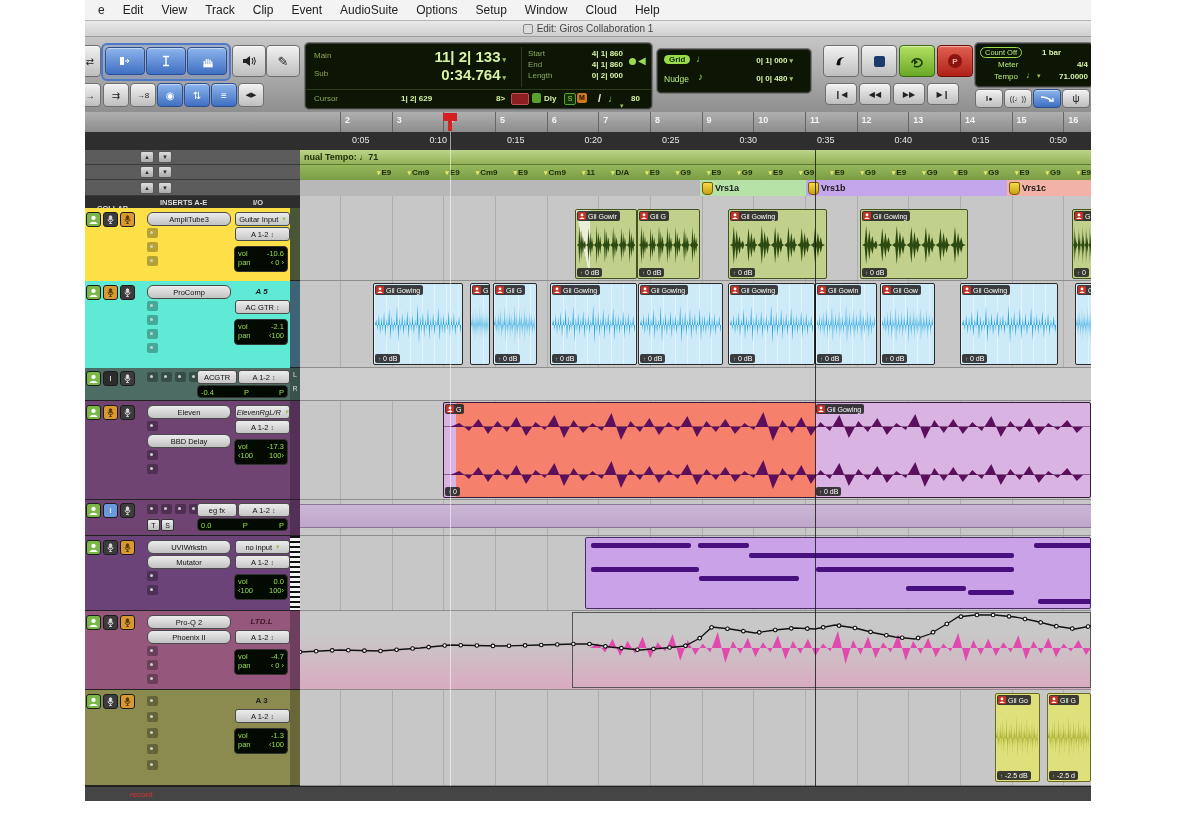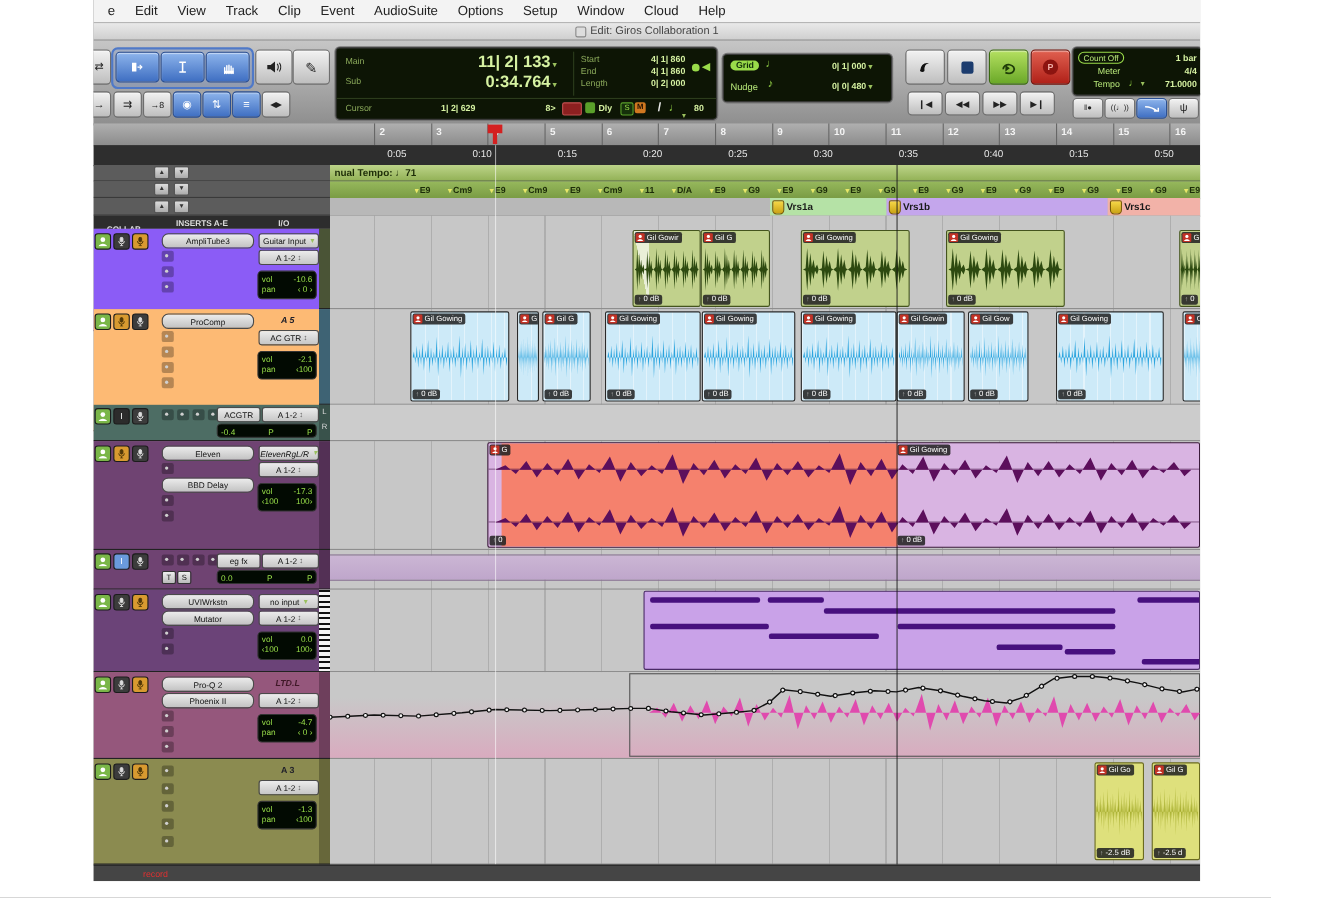--- a/index.html
+++ b/index.html
@@ -238,21 +238,21 @@
       </div>
     <div class="tbtn" style="left:808px;top:46px;width:30px;height:20px">
         <span style="font-size:8px">▶▶</span>
       </div>
     <div class="tbtn" style="left:842px;top:46px;width:30px;height:20px">
         <span style="font-size:8px">▶❙</span>
       </div>
 
     <div class="lcd" style="left:890px;top:6px;width:116px;height:42px">
       <span class="b pillo" style="left:4px;top:3px">Count Off</span>
-      <span class="b val" style="left:66px;top:4px;width:46px;font-size:8px;text-align:right">1 bar</span>
+      <span class="b val" style="left:66px;top:4px;width:46px;font-size:8px;text-align:left">1 bar</span>
       <span class="b lab" style="left:22px;top:16px;color:#b8e87a">Meter</span>
       <span class="b val" style="left:66px;top:16px;width:46px;font-size:8px;text-align:right">4/4</span>
       <span class="b lab" style="left:18px;top:28px;color:#b8e87a">Tempo</span>
       <span class="b dd" style="left:50px;top:26px;color:#9adb4a;font-size:9px">♩</span>
       <span class="b val" style="left:62px;top:28px;width:50px;font-size:8px;text-align:right">71.0000</span>
     </div>
     <div class="tbtn" style="left:890px;top:52px;width:26px;height:17px">
         <span style="font-size:7px">‖●</span>
       </div>
     <div class="tbtn" style="left:919px;top:52px;width:26px;height:17px">
@@ -360,21 +360,21 @@
         <span>Vrs1c</span>
       </div>
   </div>
 
   <div class="colhead">
     <span class="b" style="left:12px;top:8px">COLLAB</span>
     <span class="b" style="left:75px;top:2px">INSERTS A-E</span>
     <span class="b" style="left:168px;top:2px">I/O</span>
   </div>
 
-  <div class="hdr" style="top:208px;height:93px;background:#8b5cf6">
+  <div class="hdr" style="top:208px;height:93px;background:#fde047">
     <span class="cb" style="left:1px;top:4px;background:#7ab648">
         <svg fill="#fff">
           <use href="#person"></use>
         </svg>
       </span>
     <span class="cb" style="left:18px;top:4px;background:#3c3c3c">
         <svg fill="#ddd" stroke="#ddd">
           <use href="#mic"></use>
         </svg>
       </span>
@@ -394,21 +394,21 @@
           <span>vol</span>
           <span>-10.6</span>
         </div>
       <div class="r">
           <span>pan</span>
           <span>‹ <span>0</span> ›</span>
         </div>
     </div>
   </div>
 
-  <div class="hdr" style="top:281px;height:111px;background:#fdba74">
+  <div class="hdr" style="top:281px;height:111px;background:#5eead4">
     <span class="cb" style="left:1px;top:4px;background:#7ab648">
         <svg fill="#fff">
           <use href="#person"></use>
         </svg>
       </span>
     <span class="cb" style="left:18px;top:4px;background:#d89a30">
         <svg fill="#503808" stroke="#503808">
           <use href="#mic"></use>
         </svg>
       </span>

